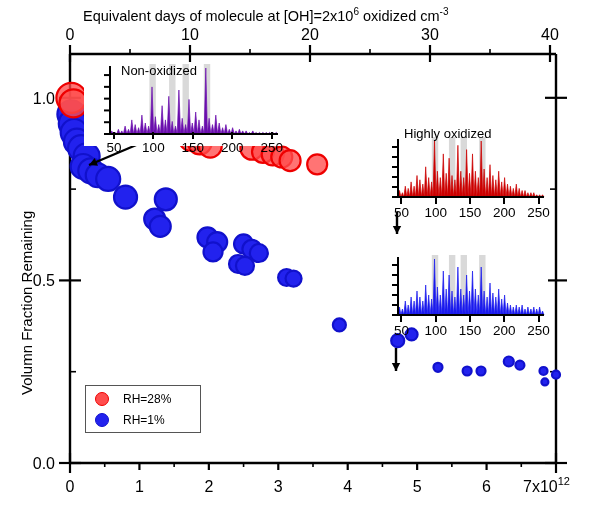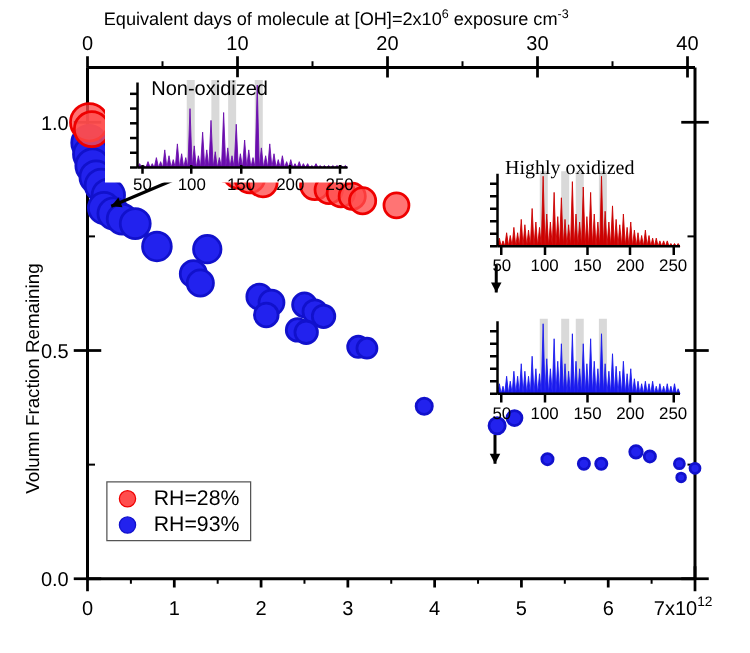--- a/index.html
+++ b/index.html
@@ -4,35 +4,35 @@
 <style>
   html,body{margin:0;padding:0;background:#ffffff;}
   body{width:600px;height:522px;font-family:"Liberation Sans",sans-serif;color:#000;overflow:hidden;}
   #root{position:relative;width:600px;height:522px;}
   .abs{position:absolute;}
   .txt{white-space:nowrap;}
   .ttl{font-size:14.5px;}
   .sup{font-size:10px;vertical-align:super;}
   svg{display:block;overflow:visible;}
   .inset-box{position:absolute;background:#ffffff;border:1.6px solid #000;box-sizing:border-box;}
-  .inset-lbl{font-size:16px;}
+  .inset-lbl{font-size:13px;}
   .sp-lbl{font-size:13.5px;}
   .legend{position:absolute;border:1.5px solid #555;background:#fff;box-sizing:border-box;}
   .legend-row{display:flex;align-items:center;height:21px;padding-left:9px;}
   .legend-dot{width:14px;height:14px;border-radius:50%;box-sizing:border-box;}
-  .legend-txt{font-size:17px;margin-left:14px;}
+  .legend-txt{font-size:12px;margin-left:14px;}
   .ylabel{transform:rotate(-90deg);transform-origin:left top;font-size:15px;}
 </style>
 </head>
 <body>
 
 <div id="root">
 
   <div class="abs txt ttl" style="left:83px;top:6px;">
-    <span>Equivalent days of molecule at [OH]=2x10</span><span class="sup">6</span><span> exposure cm</span><span class="sup">-3</span>
+    <span>Equivalent days of molecule at [OH]=2x10</span><span class="sup">6</span><span> oxidized cm</span><span class="sup">-3</span>
   </div>
 
   <svg id="plot" width="600" height="522" class="abs" style="left:0;top:0;">
       <line x1="70" y1="54" x2="70" y2="463" stroke="#000" stroke-width="2.4"></line>
       <line x1="70" y1="463" x2="556" y2="463" stroke="#000" stroke-width="2.4"></line>
       <line x1="70" y1="54" x2="556" y2="54" stroke="#000" stroke-width="2.4"></line>
       <line x1="556" y1="54" x2="556" y2="463" stroke="#000" stroke-width="2.4"></line>
       <line x1="70" y1="463" x2="70" y2="473" stroke="#000" stroke-width="2.2"></line>
       <line x1="70" y1="463" x2="70" y2="453" stroke="#000" stroke-width="2.2"></line>
       <text x="70" y="492" text-anchor="middle" font-size="16" font-family="&quot;Liberation Sans&quot;,sans-serif" fill="#000">0</text>
@@ -162,21 +162,21 @@
   <div class="abs ylabel txt" style="left:18px;top:395px;">Volumn Fraction Remaining</div>
 
 
   <div class="legend" style="left:85px;top:385px;width:116px;height:48px;">
     <div class="legend-row" style="margin-top:2px;">
       <span class="legend-dot" style="background:#ff4d4d;border:1.6px solid #ee0000;"></span>
       <span class="legend-txt">RH=28%</span>
     </div>
     <div class="legend-row">
       <span class="legend-dot" style="background:#2222ee;border:1.6px solid #1111cc;"></span>
-      <span class="legend-txt">RH=93%</span>
+      <span class="legend-txt">RH=1%</span>
     </div>
   </div>
 
   <div class="inset-box" style="left:84px;top:62px;width:198px;height:84px;border-width:0;">
     <svg width="198" height="84" id="sp-purple">
         <rect x="65.39154929577465" y="2" width="6.4" height="70" fill="#d9d9d9"></rect>
         <rect x="85.10985915492958" y="2" width="6.4" height="70" fill="#d9d9d9"></rect>
         <rect x="98.51830985915493" y="2" width="6.4" height="70" fill="#d9d9d9"></rect>
         <rect x="119.81408450704225" y="2" width="6.4" height="70" fill="#d9d9d9"></rect>
         <path d="M 26 72 L 26.0 72 L 27.7 68.9 L 29.4 72 L 29.4 72 L 31.0 70.4 L 32.7 72 L 32.7 72 L 34.4 67.3 L 36.1 72 L 36.1 72 L 37.8 68.9 L 39.4 72 L 39.4 72 L 41.1 64.1 L 42.8 72 L 42.8 72 L 44.5 67.3 L 46.2 72 L 46.2 72 L 47.8 57.9 L 49.5 72 L 49.5 72 L 51.2 62.6 L 52.9 72 L 52.9 72 L 54.6 65.7 L 56.2 72 L 56.2 72 L 57.9 53.1 L 59.6 72 L 59.6 72 L 61.3 61.0 L 63.0 72 L 63.0 72 L 64.6 64.1 L 66.3 72 L 66.3 72 L 68.0 24.9 L 69.7 72 L 69.7 72 L 71.4 54.7 L 73.0 72 L 73.0 72 L 74.7 62.6 L 76.4 72 L 76.4 72 L 78.1 43.7 L 79.8 72 L 79.8 72 L 81.4 57.9 L 83.1 72 L 83.1 72 L 84.8 34.3 L 86.5 72 L 86.5 72 L 88.2 59.4 L 89.8 72 L 89.8 72 L 91.5 64.1 L 93.2 72 L 93.2 72 L 94.9 28.0 L 96.6 72 L 96.6 72 L 98.2 56.3 L 99.9 72 L 99.9 72 L 101.6 62.6 L 103.3 72 L 103.3 72 L 105.0 37.4 L 106.6 72 L 106.6 72 L 108.3 61.0 L 110.0 72 L 110.0 72 L 111.7 50.0 L 113.4 72 L 113.4 72 L 115.0 57.9 L 116.7 72 L 116.7 72 L 118.4 64.1 L 120.1 72 L 120.1 72 L 121.8 6.0 L 123.4 72 L 123.4 72 L 125.1 56.3 L 126.8 72 L 126.8 72 L 128.5 62.6 L 130.2 72 L 130.2 72 L 131.8 53.1 L 133.5 72 L 133.5 72 L 135.2 61.0 L 136.9 72 L 136.9 72 L 138.6 65.7 L 140.2 72 L 140.2 72 L 141.9 62.6 L 143.6 72 L 143.6 72 L 145.3 67.3 L 147.0 72 L 147.0 72 L 148.6 65.7 L 150.3 72 L 150.3 72 L 152.0 68.9 L 153.7 72 L 153.7 72 L 155.4 67.3 L 157.0 72 L 157.0 72 L 158.7 68.9 L 160.4 72 L 160.4 72 L 162.1 68.9 L 163.8 72 L 163.8 72 L 165.4 70.4 L 167.1 72 L 167.1 72 L 168.8 68.9 L 170.5 72 L 170.5 72 L 172.2 70.4 L 173.8 72 L 173.8 72 L 175.5 70.4 L 177.2 72 L 177.2 72 L 178.9 70.4 L 180.6 72 L 180.6 72 L 182.2 70.4 L 183.9 72 L 183.9 72 L 185.6 70.4 L 187.3 72 L 187.3 72 L 189.0 70.4 L 190.6 72 L 190.6 72 L 192.3 70.4 L 194.0 72 Z" fill="#6a0dad" stroke="#6a0dad" stroke-width="0.7"></path>
@@ -214,21 +214,21 @@
         <line x1="26" y1="4" x2="26" y2="62" stroke="#000" stroke-width="2"></line>
         <line x1="26" y1="62" x2="20" y2="62" stroke="#000" stroke-width="2"></line>
         <line x1="26" y1="52" x2="20" y2="52" stroke="#000" stroke-width="2"></line>
         <line x1="26" y1="42" x2="20" y2="42" stroke="#000" stroke-width="2"></line>
         <line x1="26" y1="31.999999999999996" x2="20" y2="31.999999999999996" stroke="#000" stroke-width="2"></line>
         <line x1="26" y1="22" x2="20" y2="22" stroke="#000" stroke-width="2"></line>
         <line x1="26" y1="12" x2="20" y2="12" stroke="#000" stroke-width="2"></line>
         <line x1="26" y1="62" x2="172" y2="62" stroke="#000" stroke-width="2"></line>
       </svg>
   </div>
-  <div class="abs txt inset-lbl" style="left:404px;top:126px;font-family:Liberation Serif, serif;">Highly oxidized</div>
+  <div class="abs txt inset-lbl" style="left:404px;top:126px;">Highly oxidized</div>
   <div class="abs" id="axr" style="left:372px;top:205px;width:176px;height:24px;">
       <div class="abs" style="left: 28.4272px; top: -8px; width: 2px; height: 7px; background: rgb(0, 0, 0);"></div>
       <div class="abs txt sp-lbl" style="left: 29.4272px; top: 0px; transform: translateX(-50%);">50</div>
       <div class="abs" style="left: 62.6995px; top: -8px; width: 2px; height: 7px; background: rgb(0, 0, 0);"></div>
       <div class="abs txt sp-lbl" style="left: 63.6995px; top: 0px; transform: translateX(-50%);">100</div>
       <div class="abs" style="left: 96.9718px; top: -8px; width: 2px; height: 7px; background: rgb(0, 0, 0);"></div>
       <div class="abs txt sp-lbl" style="left: 97.9718px; top: 0px; transform: translateX(-50%);">150</div>
       <div class="abs" style="left: 131.244px; top: -8px; width: 2px; height: 7px; background: rgb(0, 0, 0);"></div>
       <div class="abs txt sp-lbl" style="left: 132.244px; top: 0px; transform: translateX(-50%);">200</div>
       <div class="abs" style="left: 165.516px; top: -8px; width: 2px; height: 7px; background: rgb(0, 0, 0);"></div>

